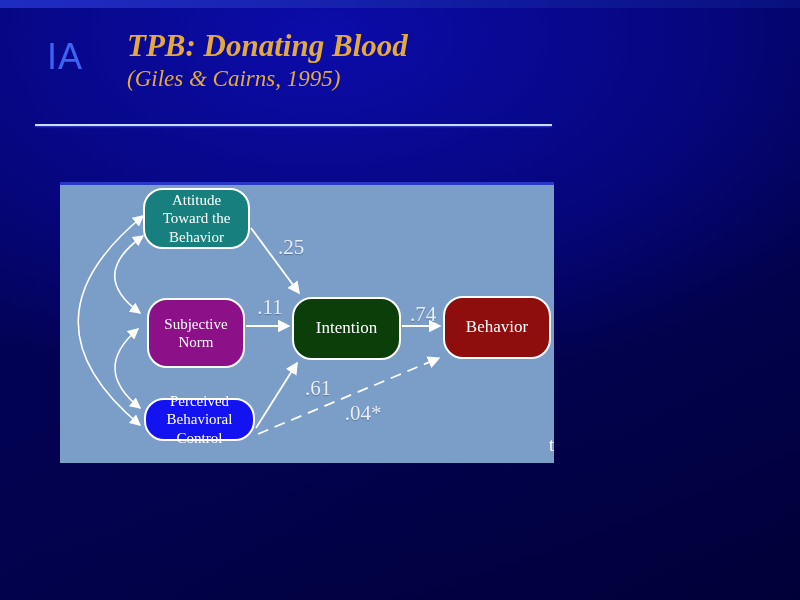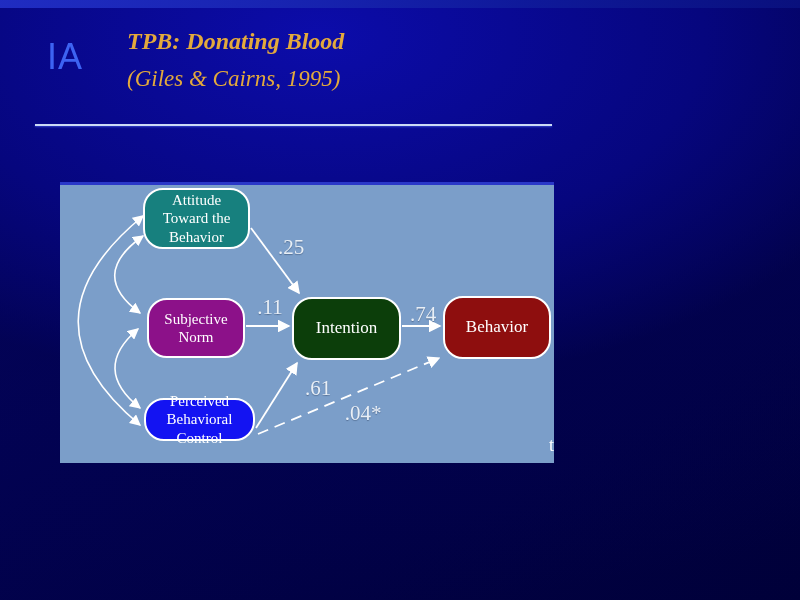--- a/index.html
+++ b/index.html
@@ -15,21 +15,21 @@
     background:linear-gradient(90deg,#2433cc 0%,#1a28b4 35%,#101c9c 65%,#0a1280 100%);
     opacity:.85;
   }
   .logo{
     position:absolute;left:47px;top:36px;
     font-family:"Liberation Sans","DejaVu Sans",sans-serif;
     font-size:36px;color:#3d63f2;letter-spacing:1px;
   }
   .title{
     position:absolute;left:127px;top:28px;
-    font-size:24px;font-style:italic;font-weight:bold;color:#e3a93c;
+    font-size:31px;font-style:italic;font-weight:bold;color:#e3a93c;
   }
   .subtitle{
     position:absolute;left:127px;top:66px;
     font-size:23px;font-style:italic;color:#e3a93c;
   }
   .rule{
     position:absolute;left:35px;top:124px;width:517px;height:2px;
     background:#ccdaf5;box-shadow:0 1px 2px #3344cc;
   }
   .panel{
@@ -37,21 +37,21 @@
     background:#7b9ec9;border-top:3px solid #2a38c8;box-sizing:content-box;
   }
   .panel svg{position:absolute;left:0;top:0;}
   .node{
     position:absolute;display:flex;align-items:center;justify-content:center;
     border:2px solid #ffffff;border-radius:20px;box-sizing:border-box;
     color:#ffffff;text-align:center;white-space:pre-line;
     font-size:15px;line-height:1.22;
   }
   .node-attitude{left:83px;top:3px;width:107px;height:61px;background:#17807e;}
-  .node-subjective-norm{left:87px;top:113px;width:98px;height:60px;background:#8c1189;}
+  .node-subjective-norm{left:87px;top:113px;width:98px;height:70px;background:#8c1189;}
   .node-pbc{left:84px;top:213px;width:111px;height:43px;background:#1313f2;}
   .node-intention{left:232px;top:112px;width:109px;height:63px;background:#0c3e0a;font-size:17px;text-align:right;}
   .node-behavior{left:383px;top:111px;width:108px;height:63px;background:#8e0e0e;font-size:17px;}
   .coef{
     position:absolute;transform:translate(-50%,-50%);
     font-size:21px;color:#e9eff6;text-shadow:0 1px 1px rgba(40,60,90,.45);text-align:center;
   }
   .coef-25{left:231px;top:62px;}
   .coef-11{left:210px;top:122px;}
   .coef-74{left:363px;top:129px;}

